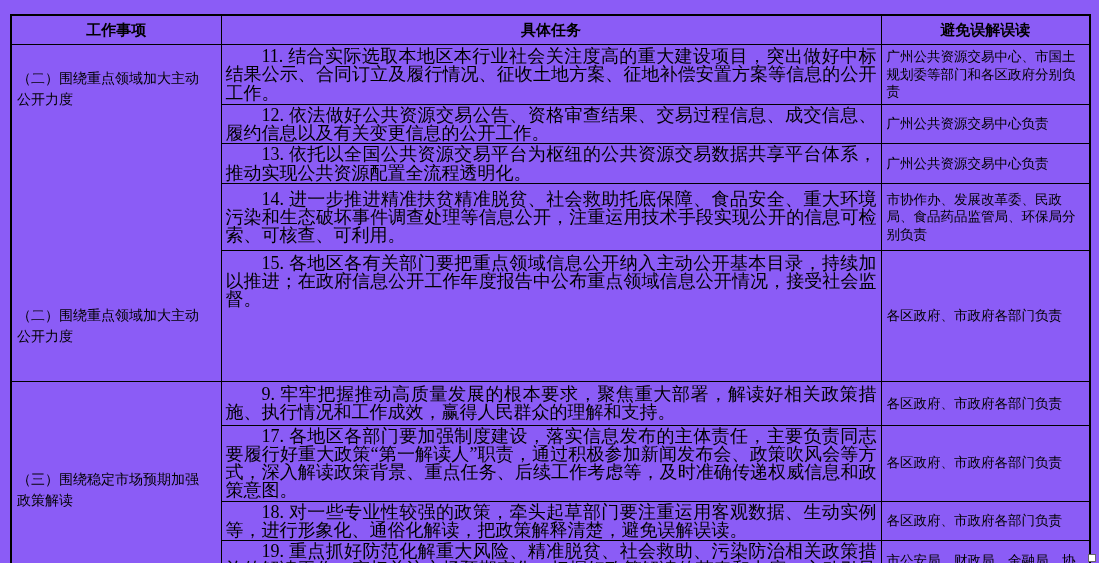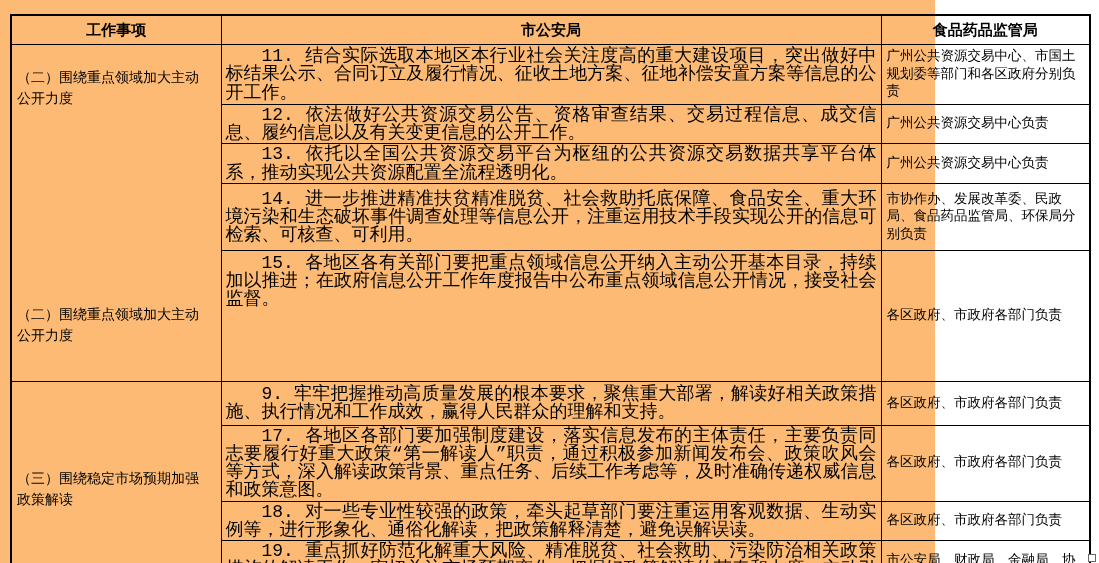--- a/index.html
+++ b/index.html
@@ -7,24 +7,23 @@
     padding: 0;
     background: #ffffff;
     width: 1099px;
     height: 563px;
     overflow: hidden;
     font-family: "Liberation Serif", "DejaVu Serif", serif;
     color: #000000;
   }
   .page {
     position: relative;
-    width: 935px;
+    width: 1099px;
     height: 563px;
-    background: #fdba74;
-    font-family: Liberation Mono, monospace;
+    background: #8b5cf6;
   }
   table.doc-table {
     position: absolute;
     left: 10px;
     top: 14px;
     width: 1079px;
     border-collapse: collapse;
     table-layout: fixed;
     border: 2px solid #000000;
   }
@@ -120,22 +119,22 @@
 
   <table class="doc-table">
     <colgroup>
       <col class="c1">
       <col class="c2">
       <col class="c3">
     </colgroup>
     <thead>
       <tr>
         <th class="hdr">工作事项</th>
-        <th class="hdr">市公安局</th>
-        <th class="hdr">食品药品监管局</th>
+        <th class="hdr">具体任务</th>
+        <th class="hdr">避免误解误读</th>
       </tr>
     </thead>
     <tbody>
       <tr class="r11">
         <td class="label-cell" rowspan="5">
           <div class="label-top">（二）围绕重点领域加大主动公开力度</div>
           <div class="label-repeat">（二）围绕重点领域加大主动公开力度</div>
         </td>
         <td class="task">11. 结合实际选取本地区本行业社会关注度高的重大建设项目，突出做好中标结果公示、合同订立及履行情况、征收土地方案、征地补偿安置方案等信息的公开工作。</td>
         <td class="owner">广州公共资源交易中心、市国土规划委等部门和各区政府分别负责</td>

